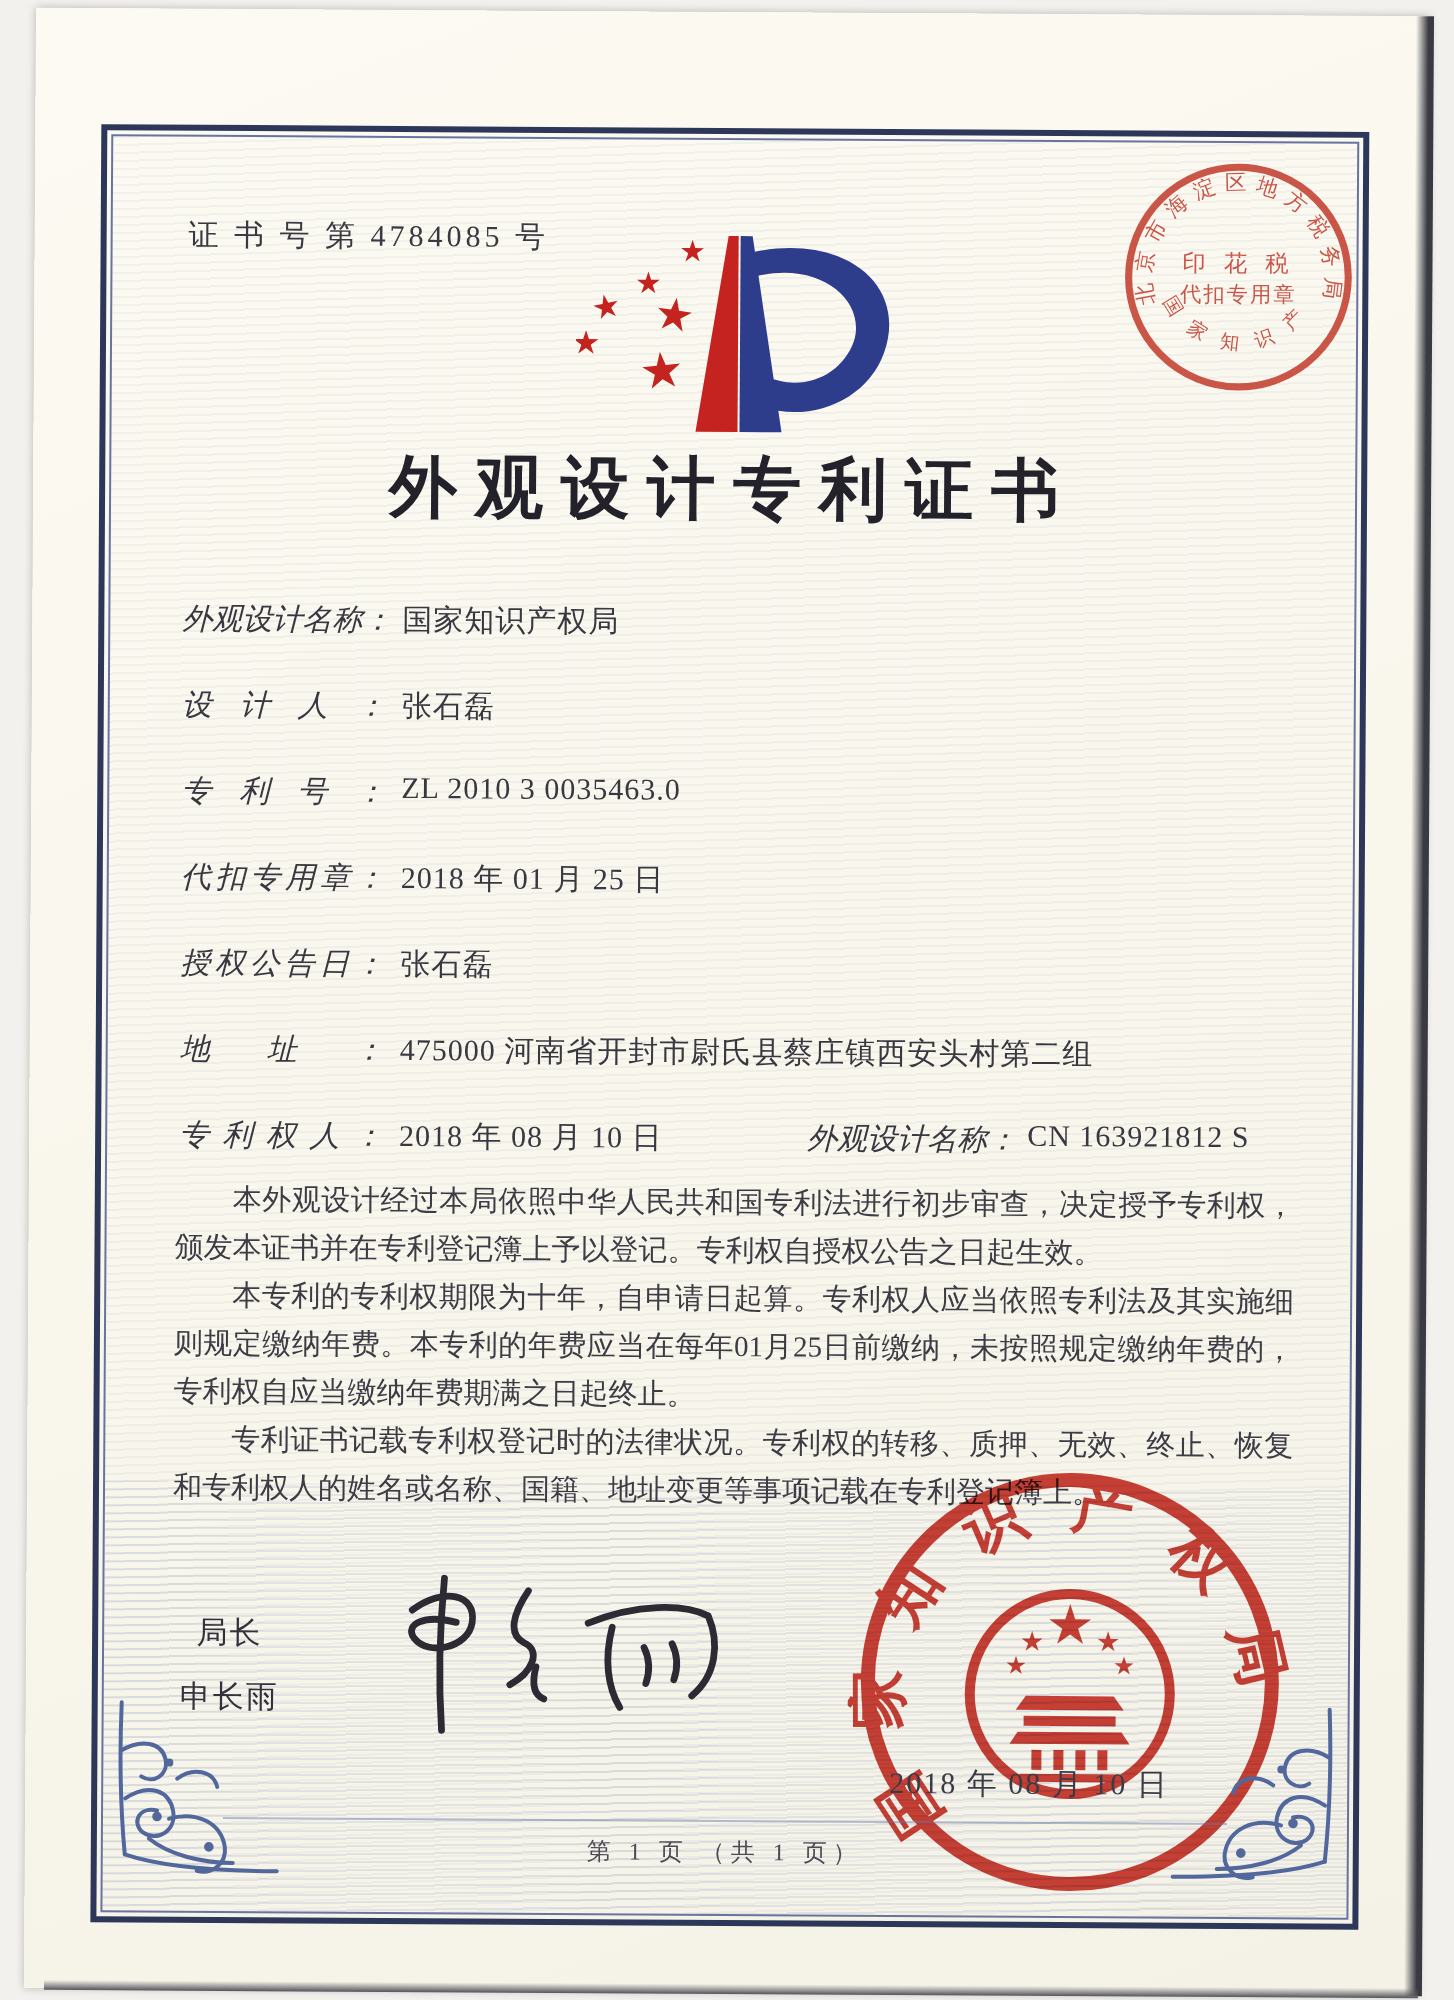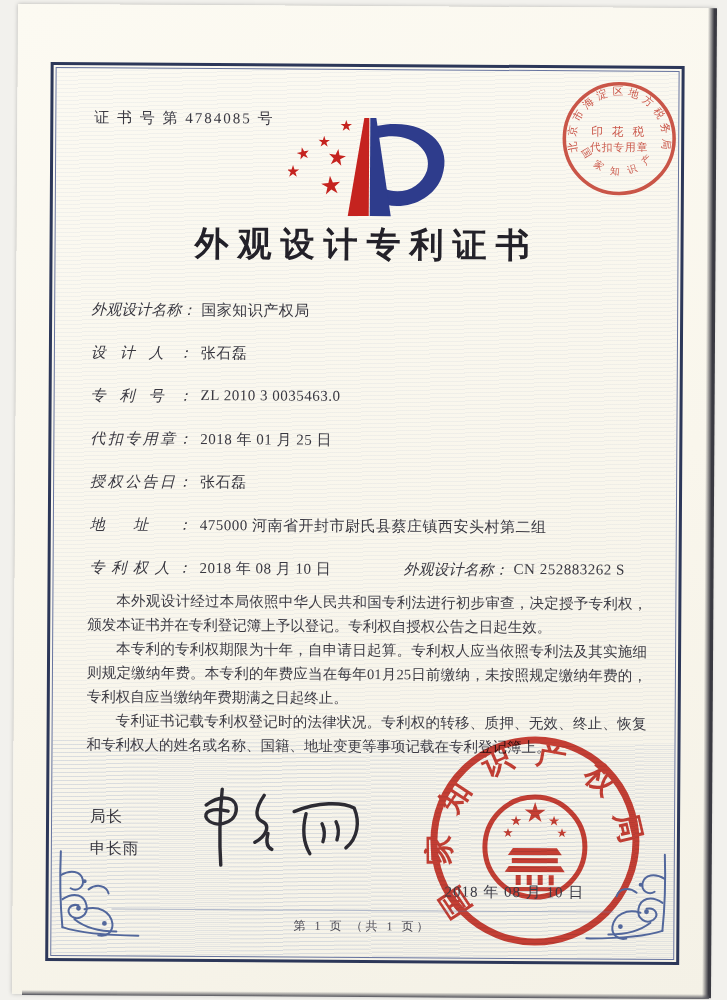--- a/index.html
+++ b/index.html
@@ -53,21 +53,21 @@
   .fval{margin-left:8px;letter-spacing:.5px;}
   .fgroup2{position:absolute;left:314px;top:0;}
   .body-text{
     position:absolute;left:34px;right:28px;top:520px;
     font-size:14.5px;line-height:24px;color:#3d3c45;text-align:justify;
   }
   .body-text p{margin:0;text-indent:2em;}
   .director{position:absolute;left:38px;top:738px;
     font-family:"Liberation Sans","DejaVu Sans",sans-serif;
     font-size:15.5px;color:#33323b;}
-  .director div{margin-bottom:11px;letter-spacing:1px;}
+  .director div{margin-bottom:11px;letter-spacing:1px;text-align:center;}
   .signature{position:absolute;left:142px;top:712px;width:180px;height:95px;}
   .seal{position:absolute;left:372px;top:658px;width:222px;height:222px;
     opacity:.88;mix-blend-mode:multiply;}
   .issue-date{
     position:absolute;left:393px;top:812px;font-size:15px;color:#3b3b45;
     letter-spacing:1px;white-space:nowrap;z-index:5;
   }
   .footer-rule{position:absolute;left:60px;right:60px;bottom:46px;height:1px;
     background:rgba(95,115,165,.45);}
   .page-footer{
@@ -138,21 +138,21 @@
         </div>
         <div class="frow">
           <span class="flabel">授权公告日：</span><span class="fval">张石磊</span>
         </div>
         <div class="frow">
           <span class="flabel">地址：</span><span class="fval">475000 河南省开封市尉氏县蔡庄镇西安头村第二组</span>
         </div>
         <div class="frow">
           <span class="flabel">专利权人：</span><span class="fval">2018 年 08 月 10 日</span>
           <span class="fgroup2">
-            <span class="flabel">外观设计名称：</span><span class="fval">CN 252883262 S</span>
+            <span class="flabel">外观设计名称：</span><span class="fval">CN 163921812 S</span>
           </span>
         </div>
       </div>
 
       <div class="body-text">
         <p>本外观设计经过本局依照中华人民共和国专利法进行初步审查，决定授予专利权，颁发本证书并在专利登记簿上予以登记。专利权自授权公告之日起生效。</p>
         <p>本专利的专利权期限为十年，自申请日起算。专利权人应当依照专利法及其实施细则规定缴纳年费。本专利的年费应当在每年01月25日前缴纳，未按照规定缴纳年费的，专利权自应当缴纳年费期满之日起终止。</p>
         <p>专利证书记载专利权登记时的法律状况。专利权的转移、质押、无效、终止、恢复和专利权人的姓名或名称、国籍、地址变更等事项记载在专利登记簿上。</p>
       </div>
 

